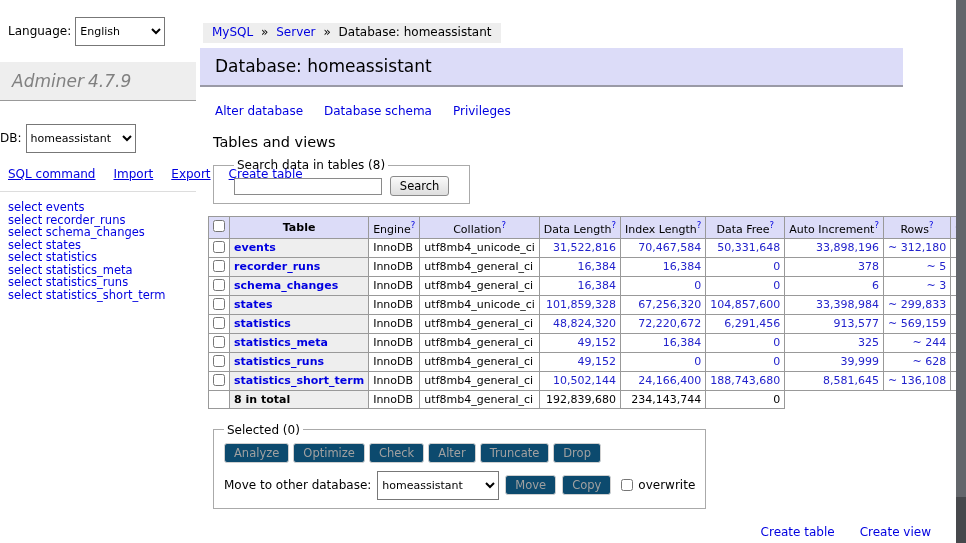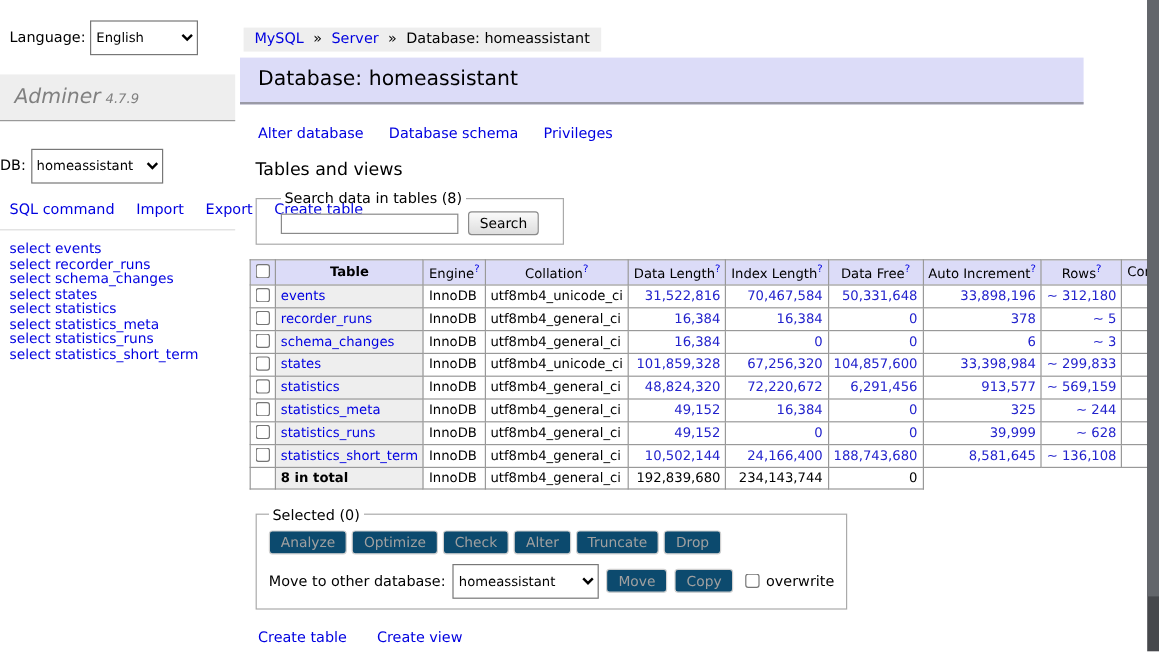--- a/index.html
+++ b/index.html
@@ -26,25 +26,25 @@
   select{
     font-family:"DejaVu Sans","Liberation Sans",sans-serif;
     font-size:11px;height:29px;border:1px solid #777;background:#fff;
   }
   .lang-row select{width:90px;}
   h1.logo{
     margin:2px 0 0;background:var(--th-bg);border-bottom:1px solid var(--border);
     padding:9px 12px;font-style:italic;font-weight:normal;
     font-size:17px;color:#808080;
   }
-  h1.logo .ver{font-size:11px;font-style:italic;color:#808080;margin-left:4px;}
+  h1.logo .ver{font-size:17px;font-style:italic;color:#808080;margin-left:4px;}
   .db-row{padding:11px 0 2px;}
   .db-row select{width:110px;margin-left:4px;}
   .menu-links{margin:10px 0 0;padding:0 8px;width:186px;line-height:15px;}
-  .menu-links a{margin-right:18px;white-space:nowrap;}
+  .menu-links a{margin-right:18px;white-space:nowrap;text-decoration:underline;}
   .table-links{margin-top:9px;border-top:1px solid #ddd;padding:9px 8px 0;}
   .table-links a{display:block;font-size:11.5px;line-height:12.5px;white-space:nowrap;}
 
   
   #content{position:absolute;left:200px;top:0;width:756px;margin-top:20px;}
   .breadcrumb{
     display:inline-block;background:var(--th-bg);
     margin:3px 0 0 3px;padding:3px 9px 4px;line-height:13px;
   }
   .breadcrumb .sep{color:#000;margin:0 4px;}
@@ -84,21 +84,21 @@
   }
   .db-tables td,.db-tables th{
     border:1px solid var(--border);padding:2px 4px;line-height:13px;
   }
   .db-tables thead td,.db-tables thead th{
     background:var(--head-bg);text-align:center;font-weight:normal;
   }
   .db-tables thead th{font-weight:bold;}
   .db-tables sup{color:var(--link);font-size:8.5px;}
   .db-tables tbody th{background:var(--th-bg);text-align:left;font-weight:bold;}
-  .db-tables tbody th a{font-weight:normal;}
+  .db-tables tbody th a{font-weight:bold;}
   .db-tables td.num{text-align:right;color:var(--num);}
   .db-tables td.num-plain{text-align:right;color:#000;}
   .db-tables td.cb{text-align:center;padding:1px 3px;}
   .db-tables input[type=checkbox]{width:12px;height:12px;margin:1px;}
   .db-tables .col-table{min-width:119px;}
   .db-tables .col-engine{min-width:46px;}
   .db-tables .col-coll{min-width:92px;}
   .db-tables .col-dl{min-width:69px;}
   .db-tables .col-il{min-width:73px;}
   .db-tables .col-df{min-width:60px;}
@@ -109,21 +109,21 @@
   
   .selected-fieldset{margin-top:14px;padding:6px 10px 8px;}
   .selected-fieldset .btn-row button{margin-right:4px;}
   .move-row{margin-top:8px;display:flex;align-items:center;}
   .move-row .mlabel{margin-right:6px;}
   .move-row select{width:122px;margin-right:6px;}
   .move-row button{margin-right:6px;}
   .move-row label{margin-left:2px;}
   .move-row input[type=checkbox]{width:12px;height:12px;vertical-align:-2px;}
 
-  .create-links{margin:16px 0 0 15px;}
+  .create-links{margin:16px 0 0 15px;text-align:right;}
   .create-links a{margin-right:25px;}
 
   
   #scrollbar{position:absolute;right:0;top:0;width:10px;height:543px;background:#46484c;}
   #scrollbar .thumb{position:absolute;left:0;top:0;width:10px;height:497px;background:#63666b;}
 </style>
 </head>
 <body>
 
 <div id="sidebar">

